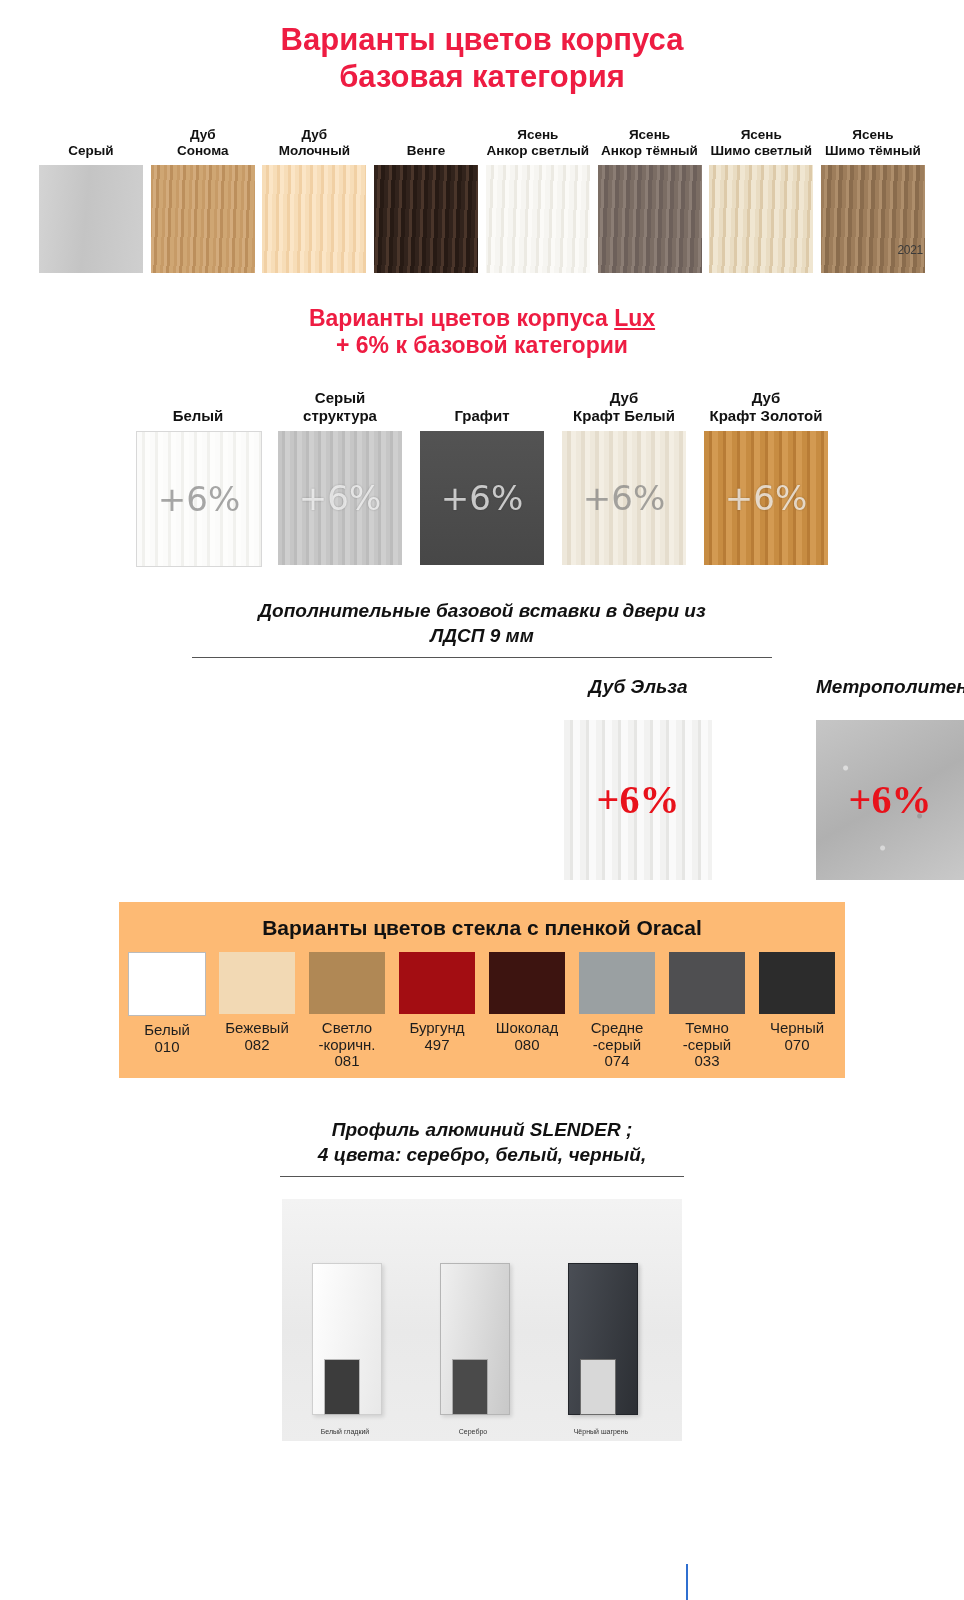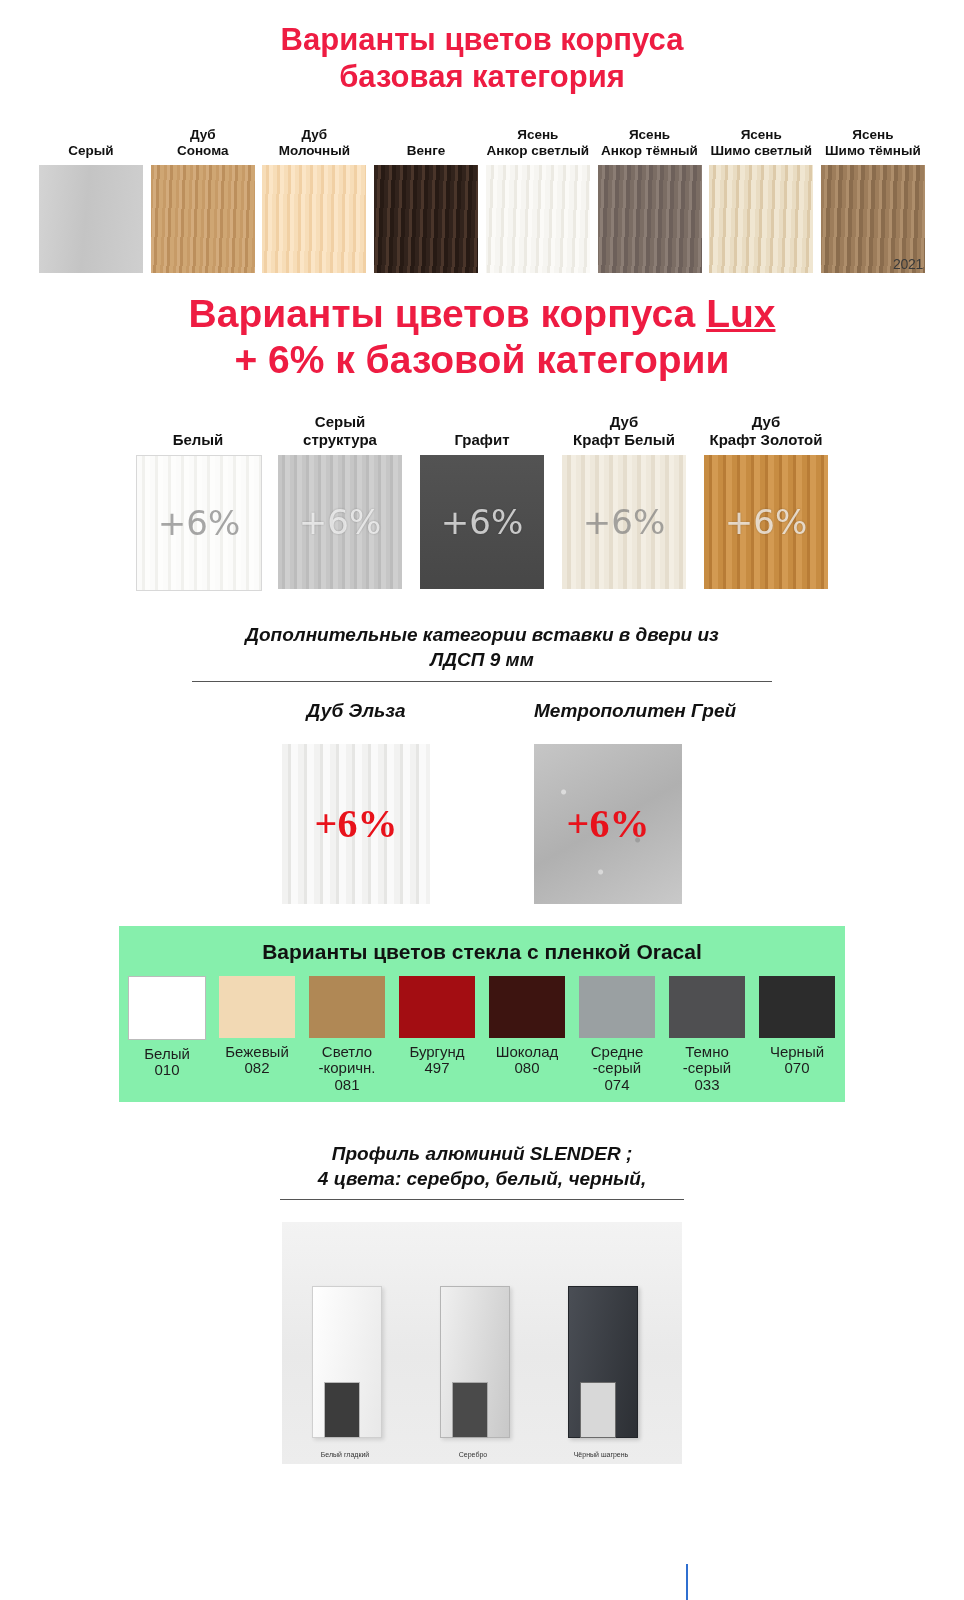--- a/index.html
+++ b/index.html
@@ -21,22 +21,22 @@
     color: #ee1c42;
     font-weight: bold;
     text-align: center;
     line-height: 1.18;
   }
   .h-base {
     font-size: 31px;
     padding-top: 22px;
   }
   .h-lux {
-    font-size: 39px;
-    padding-top: 18px;
+    font-size: 23px;
+    padding-top: 32px;
   }
   .h-lux .u {
     text-decoration: underline;
   }
 
   .section-ital {
     text-align: center;
     font-style: italic;
     font-weight: bold;
     font-size: 19px;
@@ -73,22 +73,22 @@
     justify-content: center;
   }
   .base-swatch {
     width: 104px;
     height: 108px;
     margin-top: 6px;
   }
   .corner-note {
     position: absolute;
     right: 2px;
-    bottom: 1px;
-    font-size: 14px;
+    bottom: 16px;
+    font-size: 12px;
     color: #3a3a3a;
     letter-spacing: -0.3px;
   }
 
   
   .lux-row {
     display: flex;
     justify-content: center;
     gap: 18px;
     margin: 10px auto 0 auto;
@@ -125,21 +125,21 @@
     text-shadow: 0 0 2px rgba(0,0,0,0.25);
   }
   .lux-pct.dark {
     color: rgba(120,120,120,0.65);
     text-shadow: none;
   }
 
   
   .insert-row {
     display: flex;
-    justify-content: center;
+    justify-content: flex-end;
     gap: 104px;
     margin-top: 18px;
   }
   .insert-cell { width: 148px; }
   .insert-label {
     text-align: center;
     font-style: italic;
     font-weight: bold;
     font-size: 19px;
     color: #111;
@@ -158,21 +158,21 @@
     font-family: "Liberation Serif", serif;
     font-size: 40px;
     font-weight: bold;
     color: #e8121b;
   }
 
   
   .oracal-wrap {
     width: 726px;
     margin: 22px auto 0 auto;
-    background: #86efac;
+    background: #fdba74;
     padding: 10px 0 8px 0;
   }
   .oracal-title {
     text-align: center;
     font-size: 21px;
     font-weight: bold;
     color: #111;
     padding: 4px 0 12px 0;
   }
   .oracal-row {
@@ -328,21 +328,21 @@
     <div class="lux-label" style="white-space:pre-line;">Дуб
 Крафт Золотой</div>
     <div class="lux-swatch" style="background:repeating-linear-gradient(90deg,#c78c42 0 5px,#b87c36 5px 8px,#d39a52 8px 14px);">
       <span class="lux-pct">+6%</span>
     </div>
   </div>
 </div>
 
 <div style="margin-top:32px;">
   <div class="section-ital">
-    <div>Дополнительные категории вставки в двери из</div>
+    <div>Дополнительные базовой вставки в двери из</div>
     <div>ЛДСП 9 мм</div>
   </div>
   <div class="rule" style="width:580px;"></div>
 
   <div class="insert-row">
     <div class="insert-cell">
       <div class="insert-label">Дуб Эльза</div>
       <div class="insert-swatch" style="background:repeating-linear-gradient(90deg,#f2f2f1 0 6px,#e6e6e4 6px 9px,#fafafa 9px 16px);">
         <span class="insert-pct">+6%</span>
       </div>

